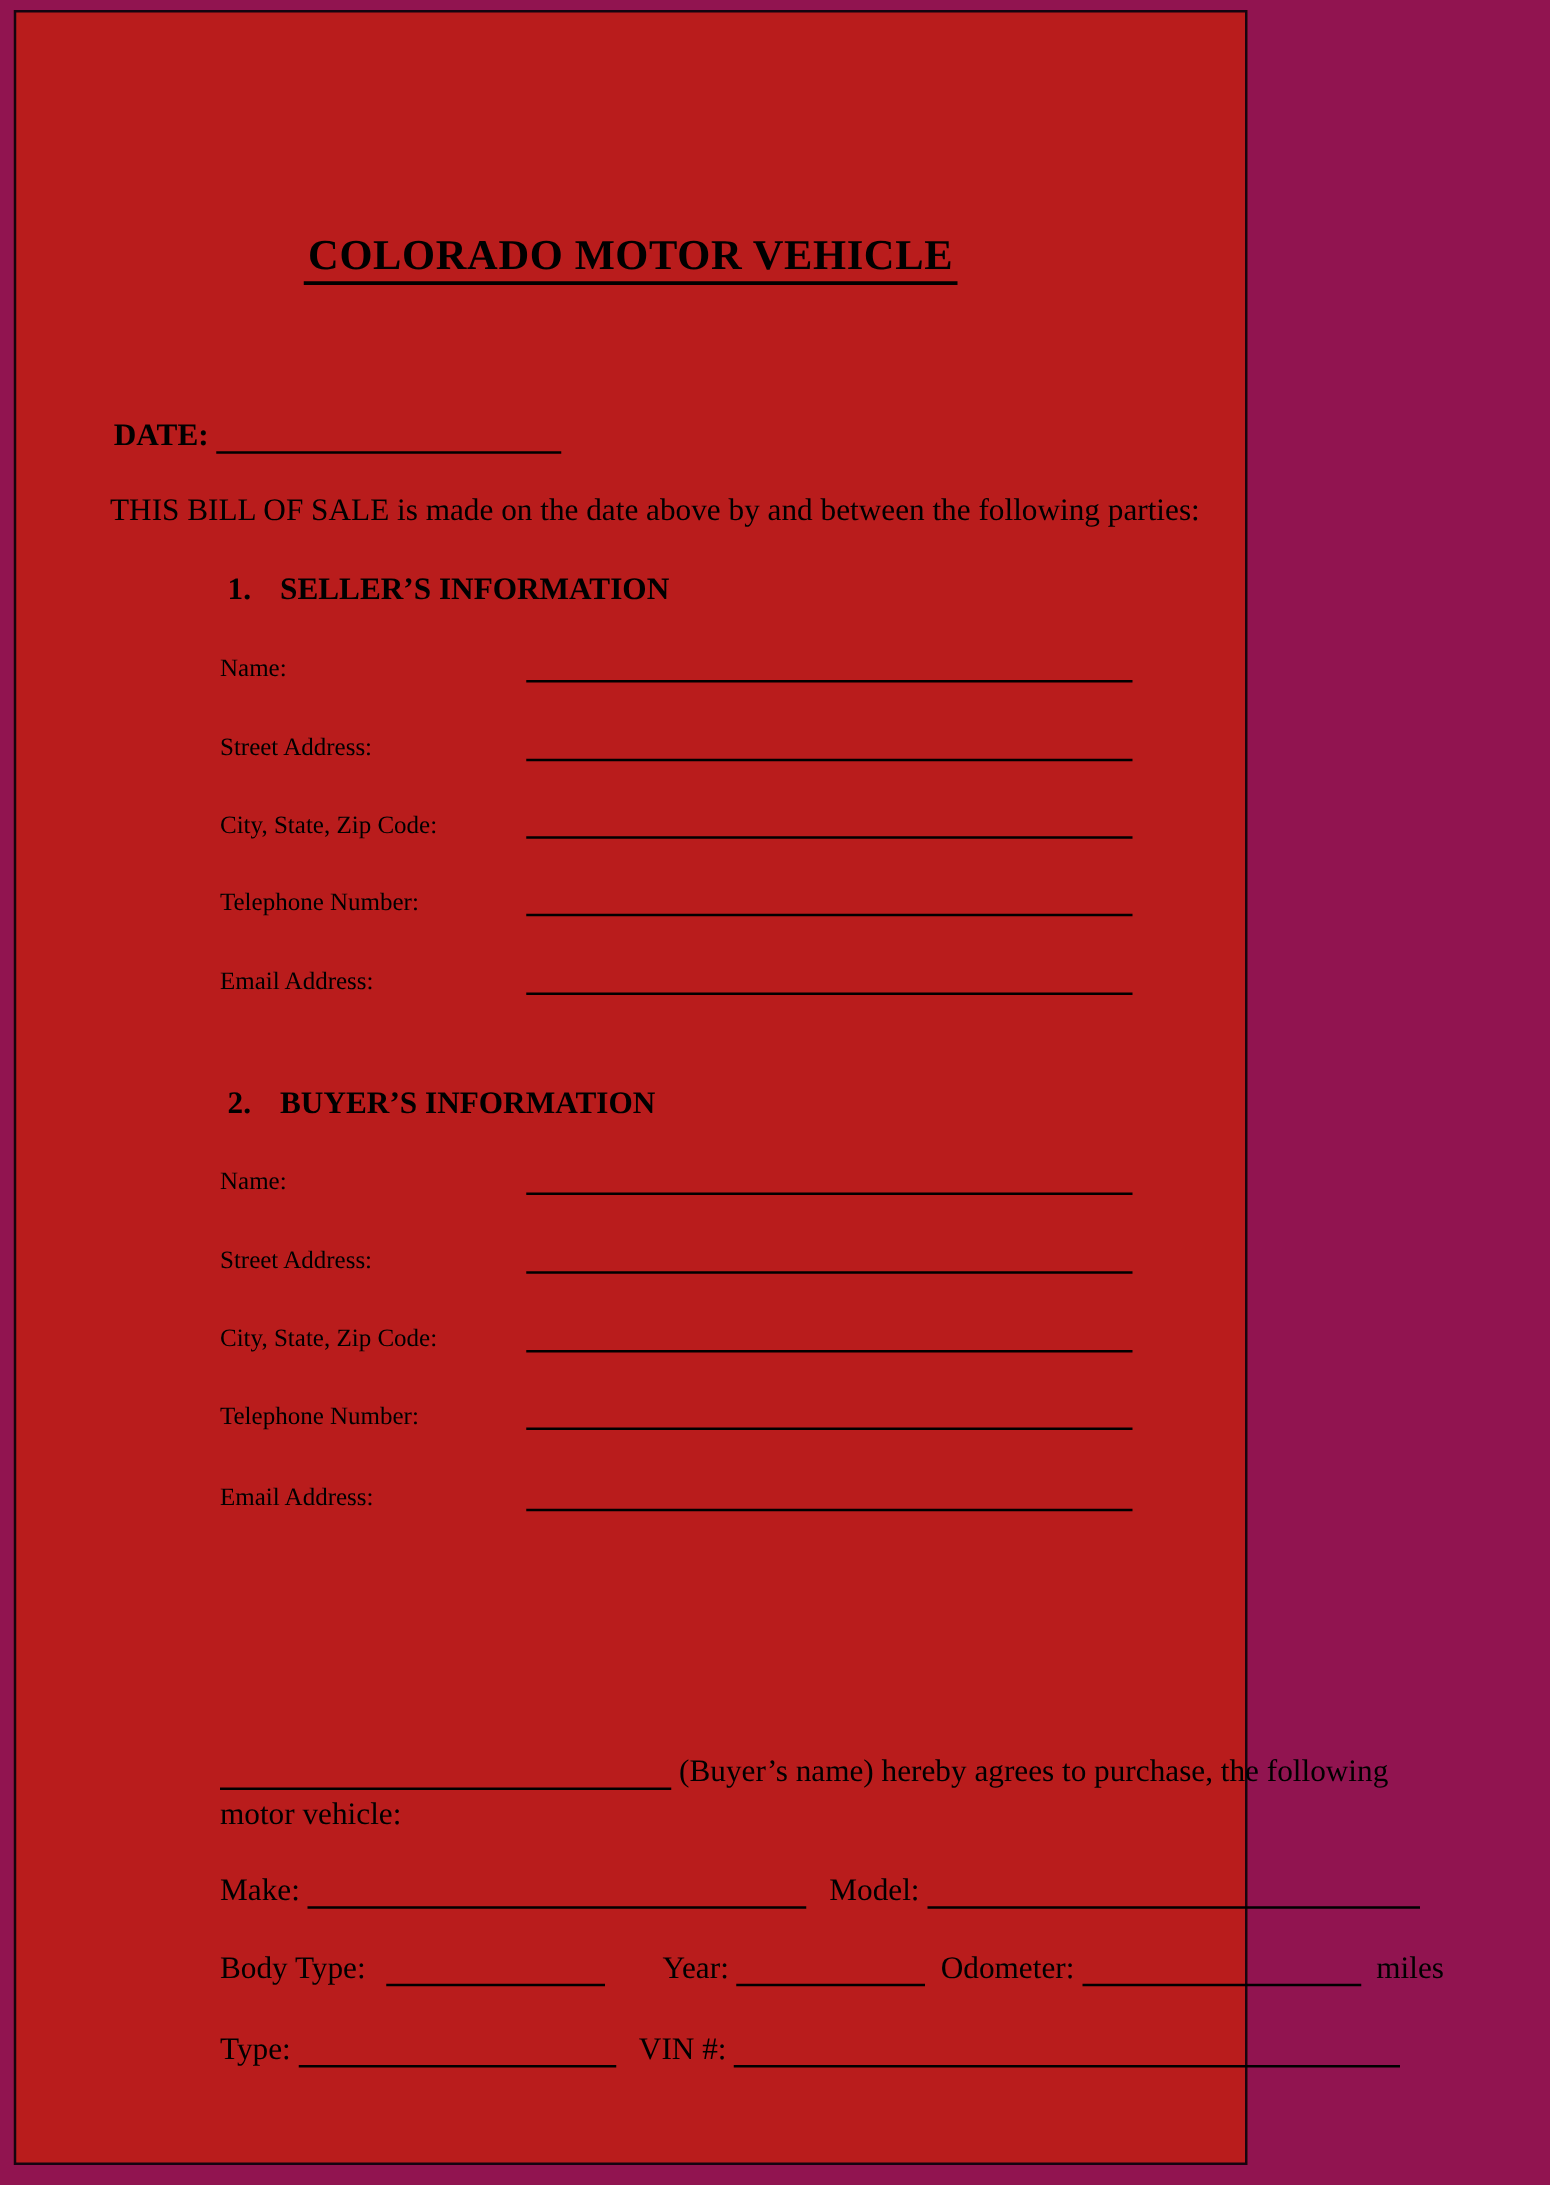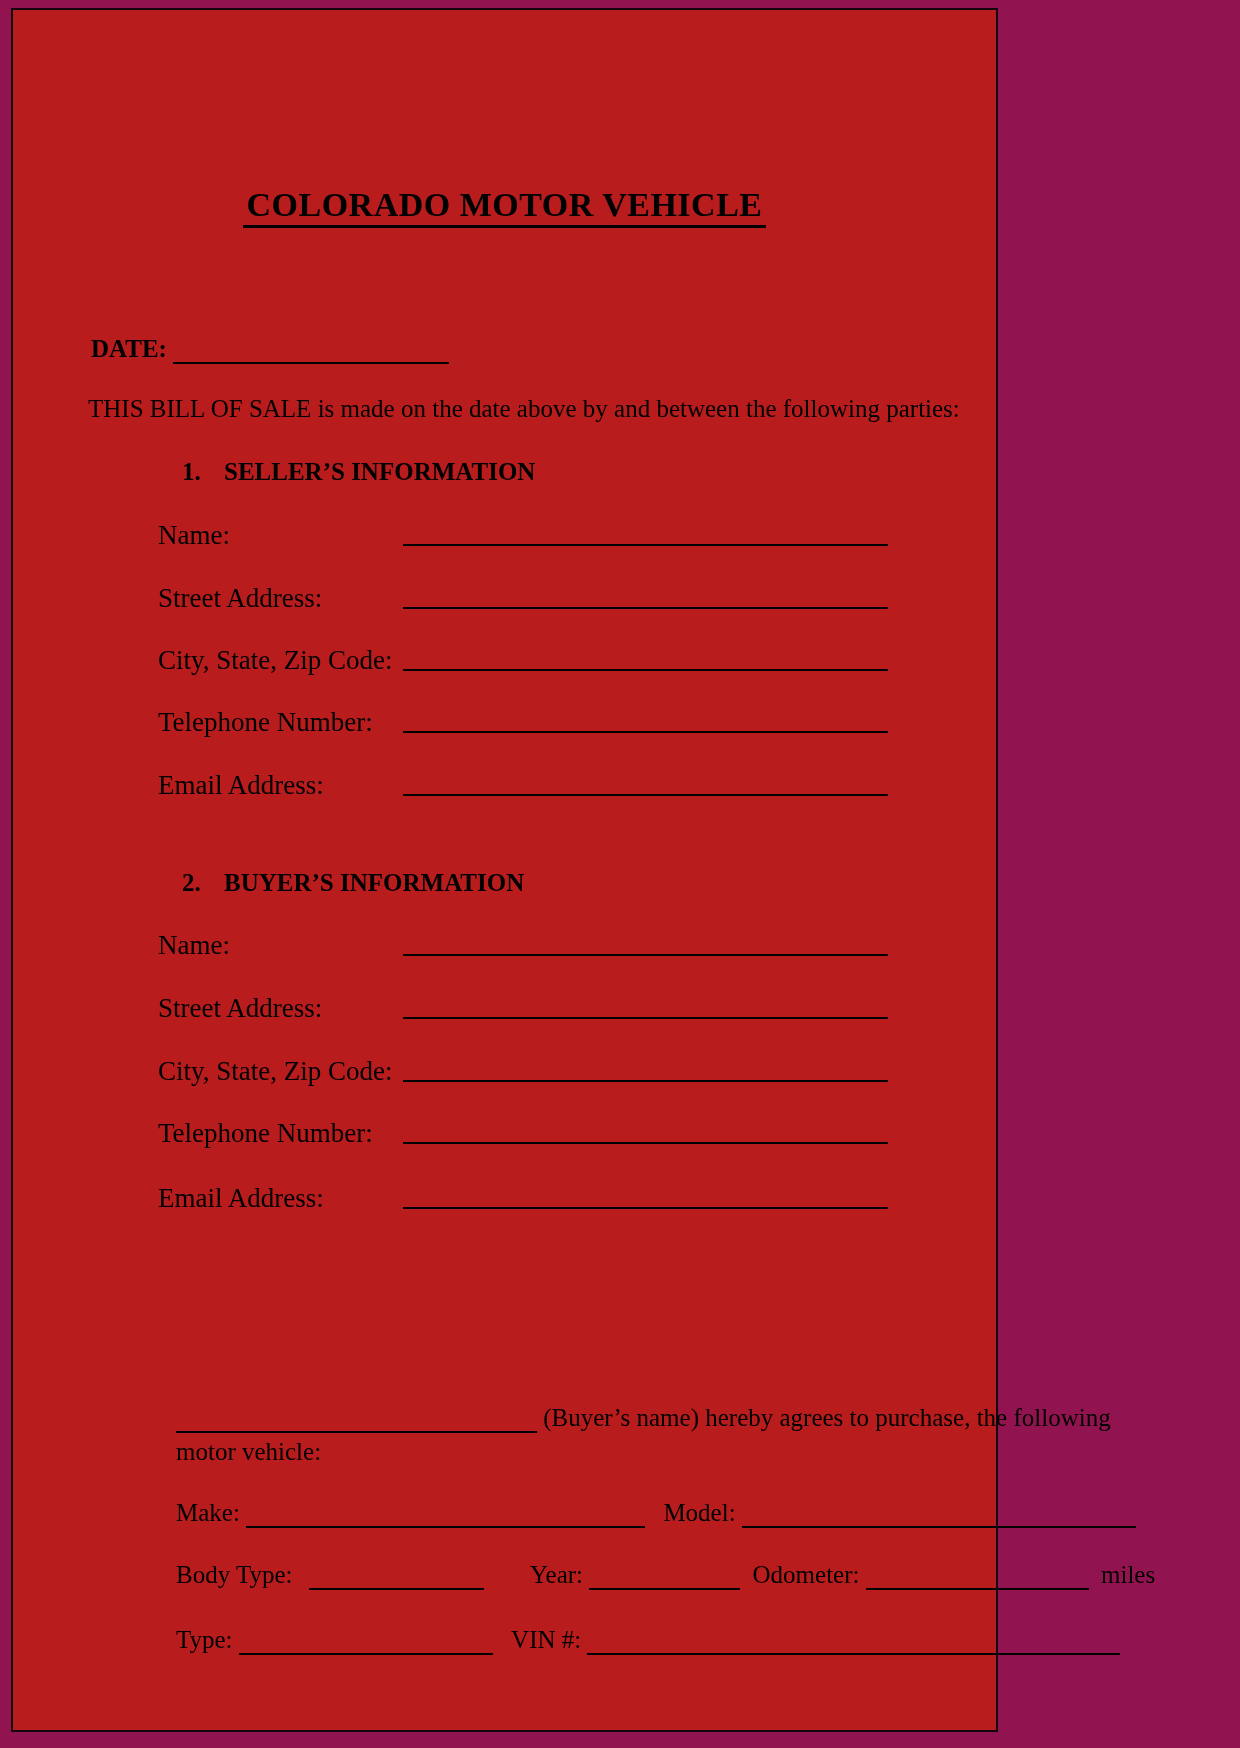--- a/index.html
+++ b/index.html
@@ -26,21 +26,21 @@
   .t-underline { border-bottom: 3px solid #000; padding: 0 3px 2px 3px; }
 
   .date-row { position: absolute; left: 78px; top: 324px; font-size: 25px; line-height: 30px; }
   .bold { font-weight: bold; }
 
   .intro { position: absolute; left: 75px; top: 384px; font-size: 25px; line-height: 30px; margin: 0; }
 
   .sec-head { position: absolute; left: 121px; font-weight: bold; font-size: 25px; line-height: 30px; margin-left: 48px; }
   .sec-num { display: inline-block; width: 42px; }
 
-  .frow { position: absolute; left: 145px; width: 1000px; height: 32px; font-size: 27px; line-height: 30px; }
+  .frow { position: absolute; left: 163px; width: 1000px; height: 32px; font-size: 20px; line-height: 30px; }
   .fline {
     position: absolute; left: 245px; top: 24px; width: 485px; height: 0;
     border-bottom: 2px solid #000;
   }
 
   .crow { position: absolute; left: 163px; font-size: 25px; line-height: 30px; white-space: nowrap; }
 
   .iline {
     display: inline-block; height: 24px;
     border-bottom: 2px solid #000;

